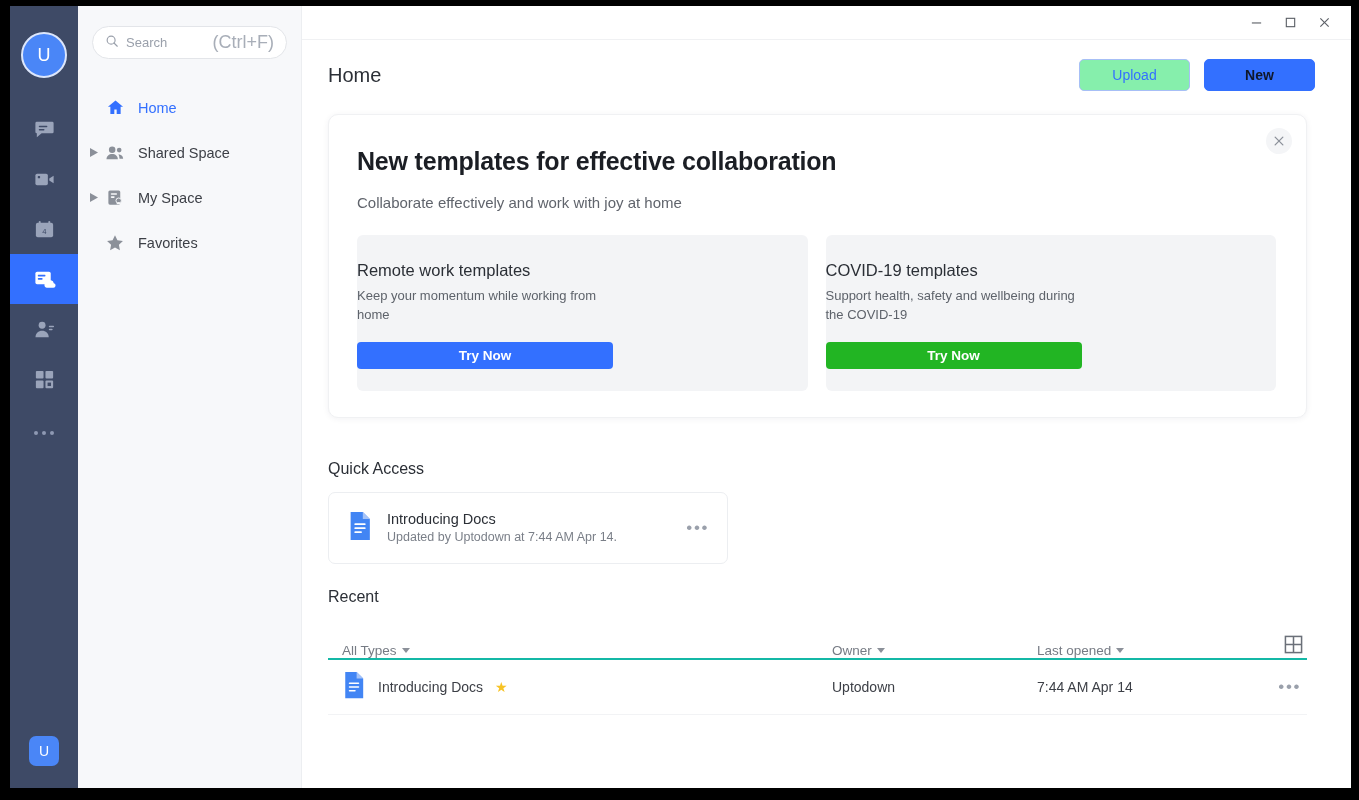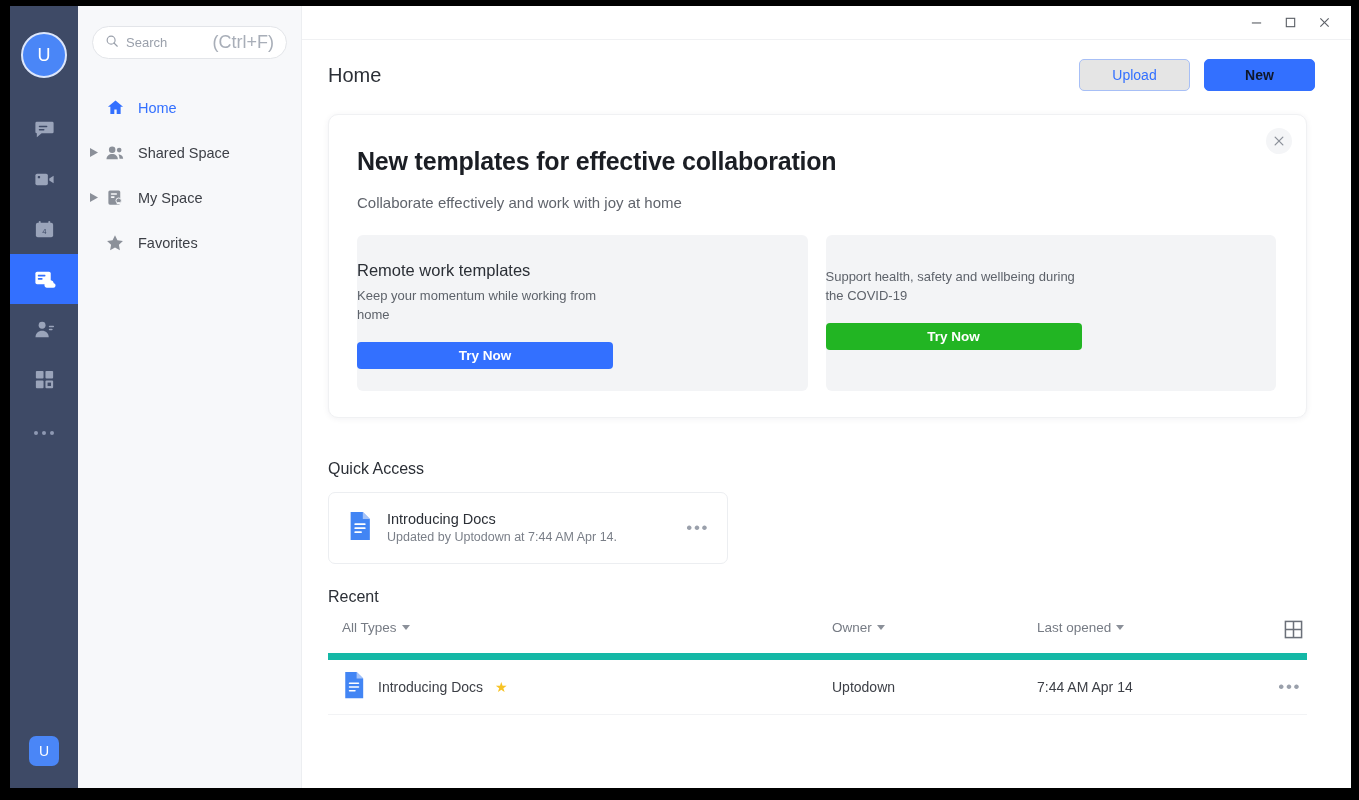--- a/index.html
+++ b/index.html
@@ -147,21 +147,21 @@
   .page-title { font-size: 20px; color: #2b2f36; font-weight: 400; }
   .header-actions { margin-left: auto; display: flex; gap: 14px; }
   .btn {
     height: 32px; border-radius: 5px;
     font-size: 14px;
     display: flex; align-items: center; justify-content: center;
     cursor: pointer; padding: 0 22px;
   }
   .btn-upload {
     border: 1px solid #a7bff6;
-    color: #3370ff; background: #e5e5e5;
+    color: #3370ff; background: #86efac;
     min-width: 111px;
   }
   .btn-new {
     background: #3370ff; color: #0f172a;
     border: 1px solid #3370ff;
     min-width: 111px; font-weight: 600;
   }
 
   .scroll-body {
     flex: 1 1 auto;
@@ -238,23 +238,23 @@
   .qa-name { font-size: 14.5px; color: #2b2f36; }
   .qa-meta { font-size: 12.5px; color: #7a7f88; margin-top: 3px; }
   .dots-btn {
     color: #9aa0ab; font-size: 17px; letter-spacing: 1.6px;
     cursor: pointer; padding: 4px 2px; line-height: 1;
   }
 
   
   .recent-title { margin-top: 24px; }
   .table-head {
-    display: flex; align-items: flex-start;
+    display: flex; align-items: flex-end;
     height: 40px;
-    border-bottom: 7px solid #14b8a6;
+    border-bottom: 2px solid #14b8a6;
     padding: 0 4px 0 14px;
   }
   .th {
     font-size: 13.5px; color: #767b84;
     display: flex; align-items: center; gap: 5px;
     cursor: pointer;
   }
   .th-name { flex: 0 0 490px; }
   .th-owner { flex: 0 0 205px; }
   .th-opened { flex: 1 1 auto; }
@@ -487,20 +487,21 @@
           <div class="promo-tile">
             <div class="promo-tile-inner">
               <div class="tile-title">Remote work templates</div>
               <div class="tile-desc">Keep your momentum while working from home</div>
               <div class="tile-btn" style="background:#3370ff">Try Now</div>
             </div>
           </div>
 
           <div class="promo-tile">
             <div class="promo-tile-inner">
+              <div class="tile-title">COVID-19 templates</div>
               <div class="tile-desc">Support health, safety and wellbeing during the COVID-19</div>
               <div class="tile-btn" style="background:#22b523">Try Now</div>
             </div>
           </div>
 
         </div>
       </div>
 
       <div class="section-title">Quick Access</div>
       <div class="qa-card">

